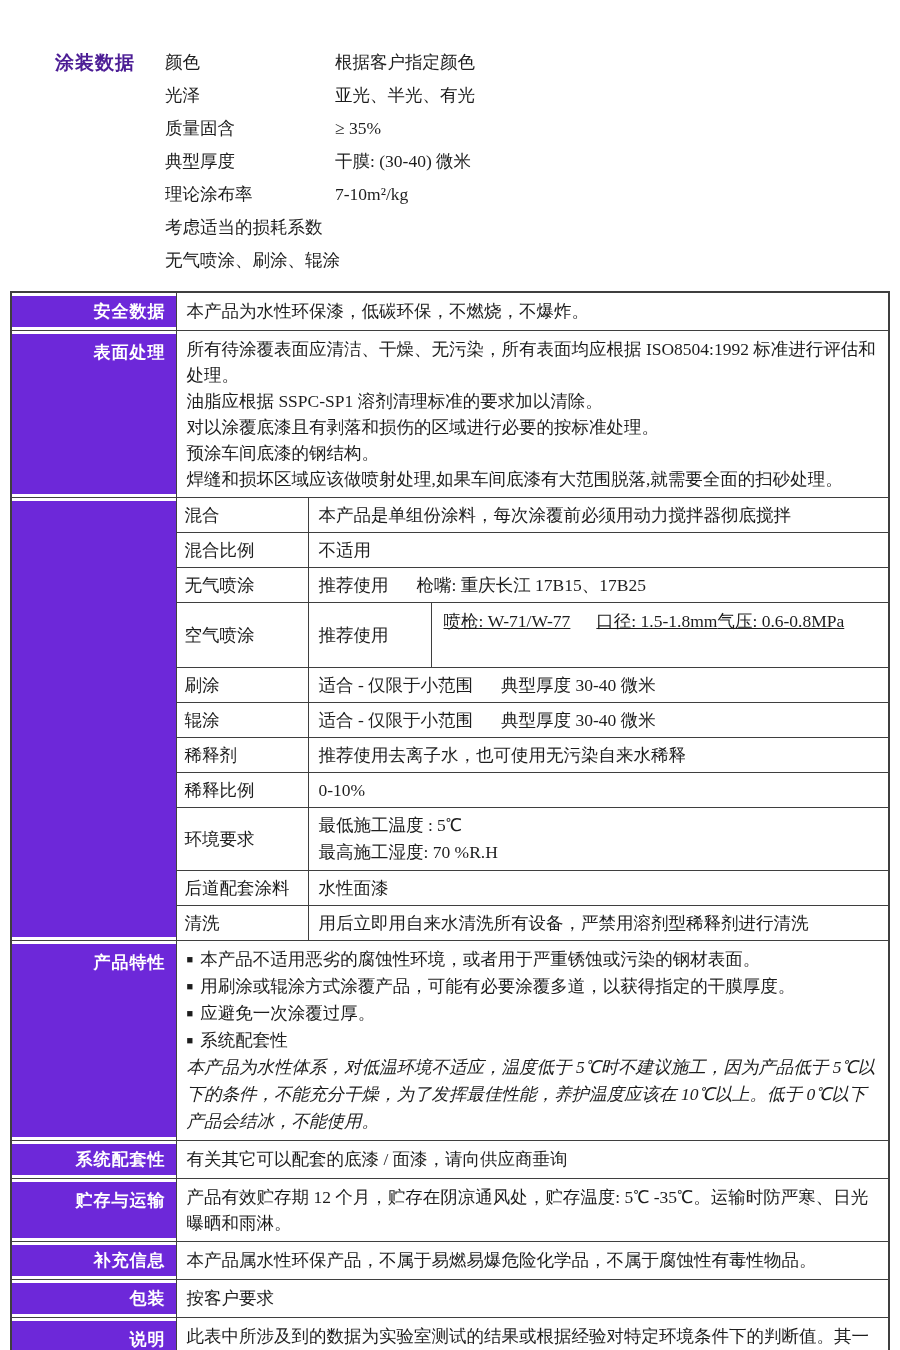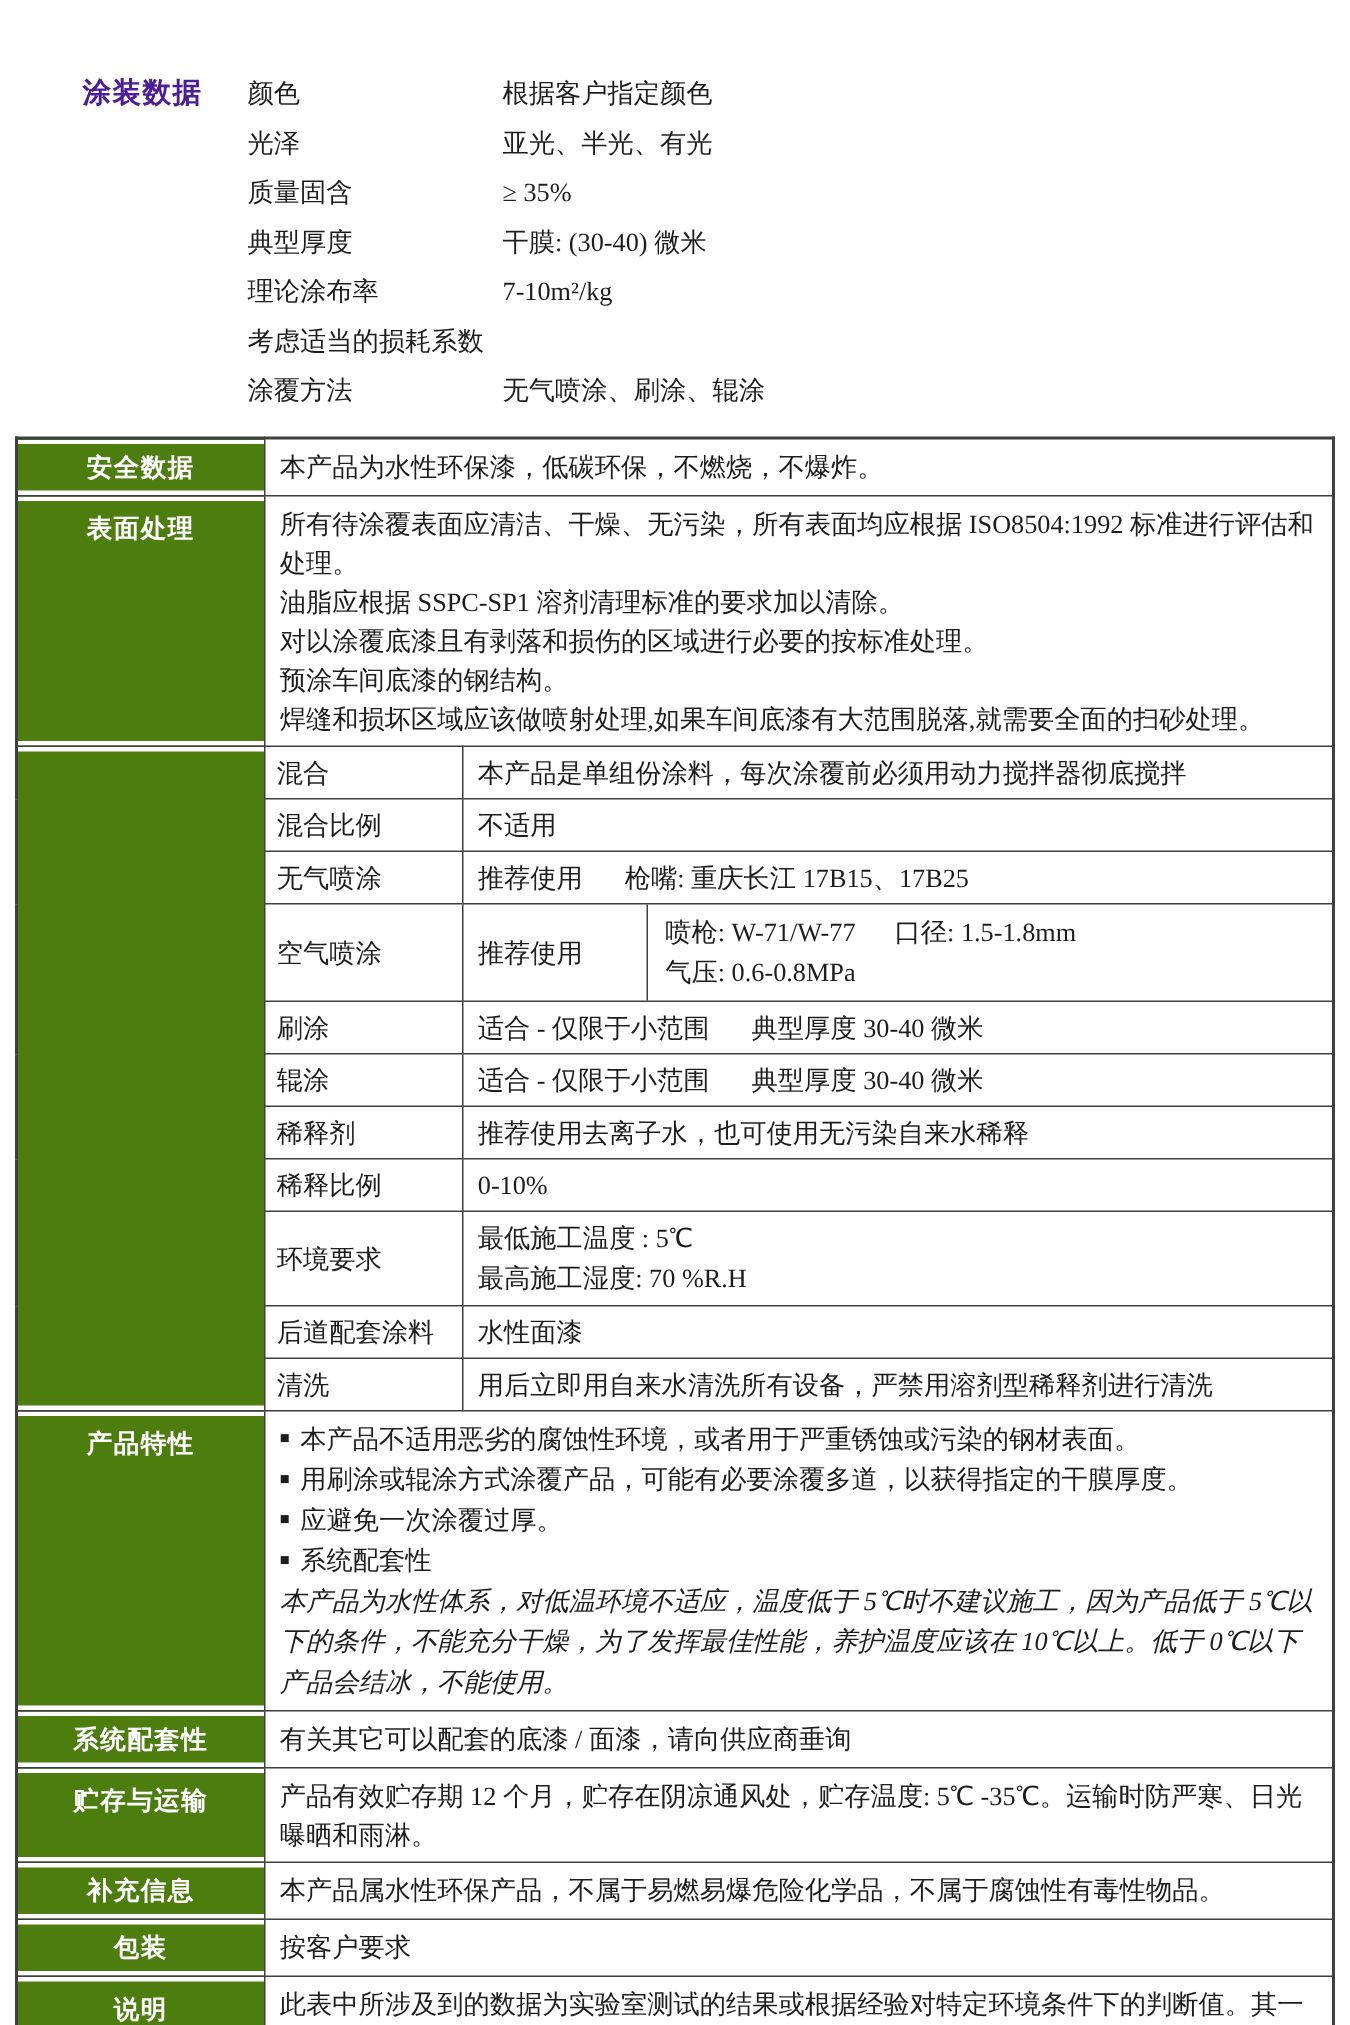--- a/index.html
+++ b/index.html
@@ -33,26 +33,26 @@
     border-collapse: collapse;
     margin-left: 10px;
     width: 880px;
     table-layout: fixed;
   }
   table.main, table.main th, table.main td { border: 1px solid #3f3f3f; }
   table.main { border: 2px solid #3f3f3f; }
 
   th.g {
     width: 165px;
-    background: #4d7c0f;
+    background: #6d28d9;
     color: #ffffff;
     font-family: Liberation Sans, sans-serif;
     font-weight: bold;
     font-size: 17px;
-    text-align: center;
+    text-align: right;
     padding: 7px 10px;
     vertical-align: middle;
     letter-spacing: 1px;
     box-shadow: inset 0 3px 0 #ffffff, inset 0 -3px 0 #ffffff;
   }
   th.g.top { vertical-align: top; padding-top: 10px; }
 
   td.lbl {
     width: 132px;
     padding: 4px 8px;
@@ -77,22 +77,22 @@
   .subL {
     width: 123px;
     border-right: 1px solid #3f3f3f;
     display: flex; align-items: center;
     padding: 0 10px;
     font-size: 17.5px;
   }
   .subR {
     flex: 1;
     padding: 5px 12px;
-    display: flex; flex-direction: column; 
-    font-size: 17.5px; line-height: 27px;
+    display: flex; flex-direction: row; 
+    font-size: 17.5px; line-height: 27px; text-decoration: underline;
   }
   .subgap { margin-left: 26px; }
 
   
   .feat-line { display: flex; line-height: 27px; }
   .feat-mark { font-size: 11px; margin-right: 7px; line-height: 27px; }
   .feat-para { line-height: 27px; font-style: italic; }
 
   .line { line-height: 27px; }
   .line2 { line-height: 26px; }
@@ -122,21 +122,20 @@
         <span class="cvalue">干膜: (30-40) 微米</span>
       </div>
       <div class="crow">
         <span class="clabel">理论涂布率</span>
         <span class="cvalue">7-10m²/kg</span>
       </div>
       <div class="crow">
         <span class="cvalue">考虑适当的损耗系数</span>
       </div>
       <div class="crow">
-        <span class="clabel">涂覆方法</span>
         <span class="cvalue">无气喷涂、刷涂、辊涂</span>
       </div>
     </div>
   </section>
 
   <table class="main">
     <colgroup>
         <col style="width:165px">
         <col style="width:132px">
         <col>

